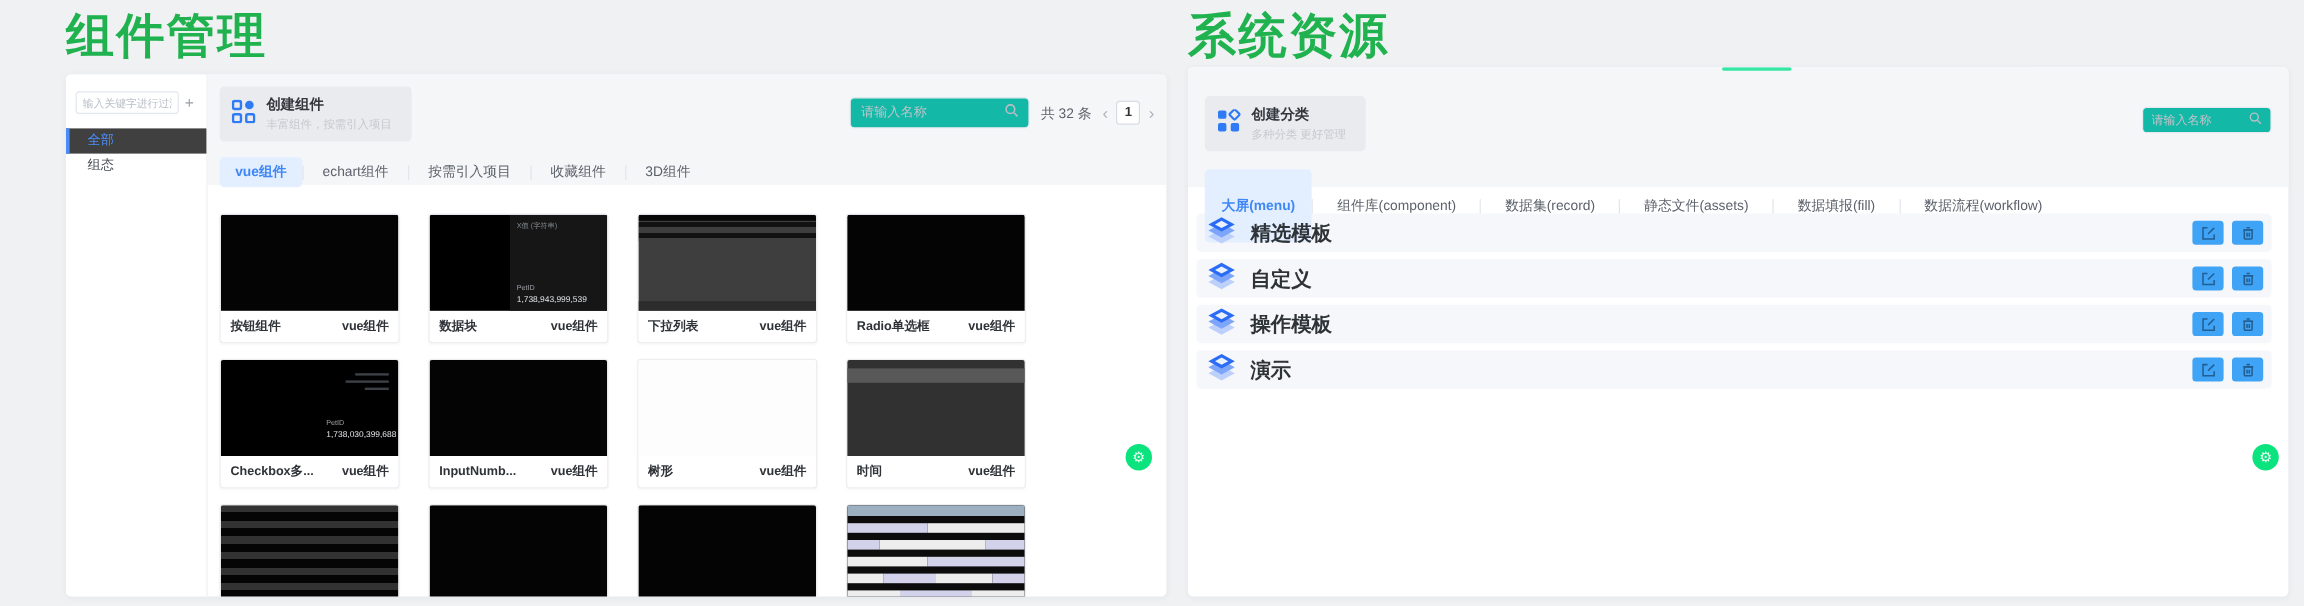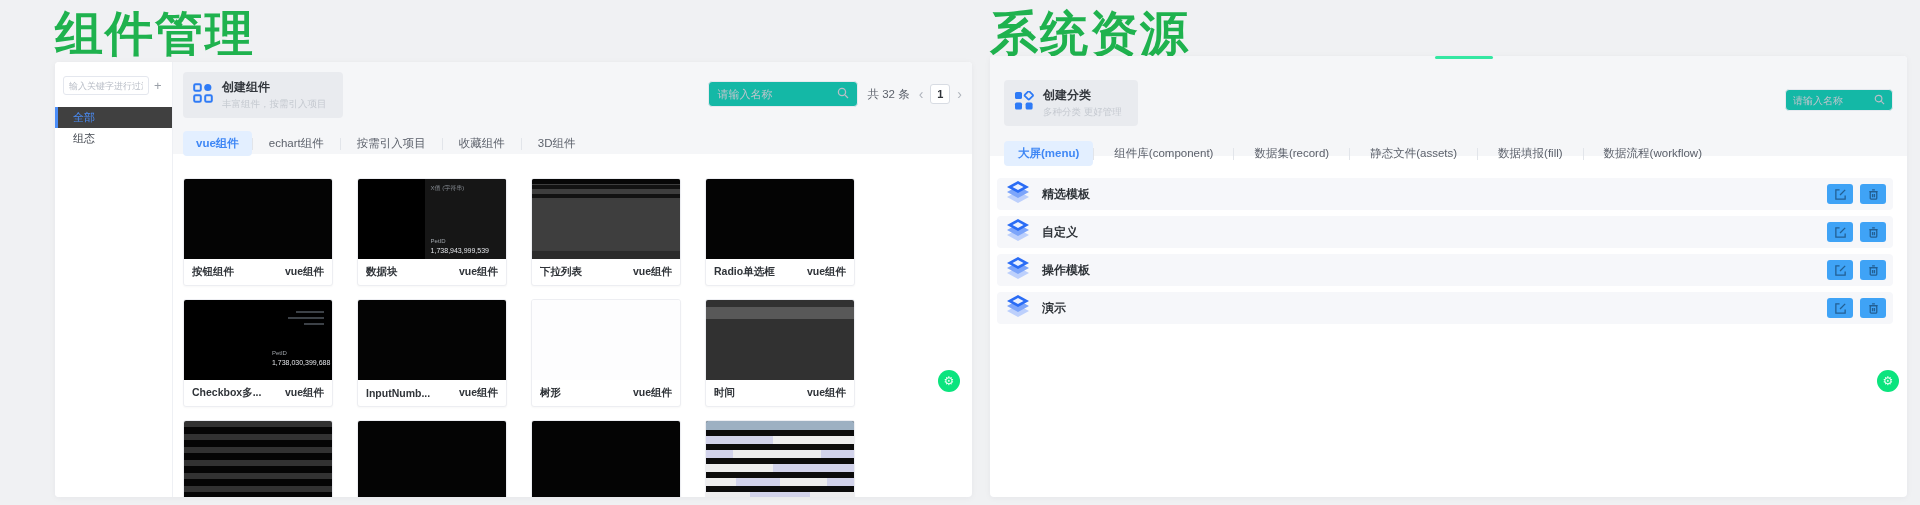--- a/index.html
+++ b/index.html
@@ -1,19 +1,19 @@
 <!DOCTYPE html>
 <html><head>
 <meta charset="utf-8">
 <style>
   * { margin:0; padding:0; box-sizing:border-box; }
   html,body { width:1920px; height:505px; overflow:hidden; }
   body { background:#f0f1f3; font-family:"Liberation Sans","DejaVu Sans",sans-serif; position:relative; }
 
-  .page-title { position:absolute; top:2px; font-size:48px; font-weight:900; color:#1fb24e; letter-spacing:2px; }
+  .page-title { position:absolute; top:2px; font-size:40px; font-weight:900; color:#1fb24e; letter-spacing:2px; }
   #title-left { left:55px; }
   #title-right { left:990px; }
 
   .panel { position:absolute; background:#fff; border-radius:4px; box-shadow:0 1px 6px rgba(30,40,60,.05); overflow:hidden; }
   #panel-left { left:55px; top:62px; width:917px; height:435px; }
   #panel-right { left:990px; top:56px; width:917px; height:441px; }
 
   
   .sidebar { position:absolute; left:0; top:0; width:118px; height:100%; background:#fff; border-right:1px solid #eef0f4; padding-top:14px; }
   .sb-search { margin:0 6px 0 8px; display:flex; align-items:center; gap:5px; }
@@ -80,24 +80,24 @@
   .seg-lt { background:#ededee; }
 
   
   .rp-dash { position:absolute; top:0px; left:445px; width:58px; height:3px; border-radius:2px; background:#35e7a2; z-index:3; }
   .rp-header { background:#f5f6f8; height:100px; padding:24px 14px 0 14px; }
   .rp-row1 { display:flex; align-items:flex-start; }
   .rp-search { width:108px; height:22px; padding:0 7px; }
   .rp-search input { font-size:10px; }
   .rp-tabs { margin-top:15px; }
   .rp-tabs .tab { padding:5px 20px; }
-  .rp-tabs .tab.active { padding:5px 14px; }
+  .rp-tabs .tab.active { padding:23px 14px; }
   .rp-list { margin:22px 14px 0 7px; }
   .rp-row { height:32px; background:#f6f7fa; border-radius:4px; margin-bottom:6px; display:flex; align-items:center; padding:0 7px 0 8px; cursor:pointer; }
-  .row-label { font-size:12px; font-weight:700; color:#2e3338; margin-left:11px; }
+  .row-label { font-size:17px; font-weight:700; color:#2e3338; margin-left:11px; }
   .row-btn { width:26px; height:20px; background:#3fa3f6; border-radius:3px; display:flex; align-items:center; justify-content:center; margin-left:7px; cursor:pointer; border:none; }
 
   
   .fab { position:absolute; width:22px; height:22px; border-radius:50%; background:#0be47e; color:rgba(255,255,255,.92); display:flex; align-items:center; justify-content:center; font-size:12px; cursor:pointer; z-index:5; }
   #fab-left { right:12px; top:308px; }
   #fab-right { right:8px; top:314px; }
 </style>
 </head>
 <body>
 

